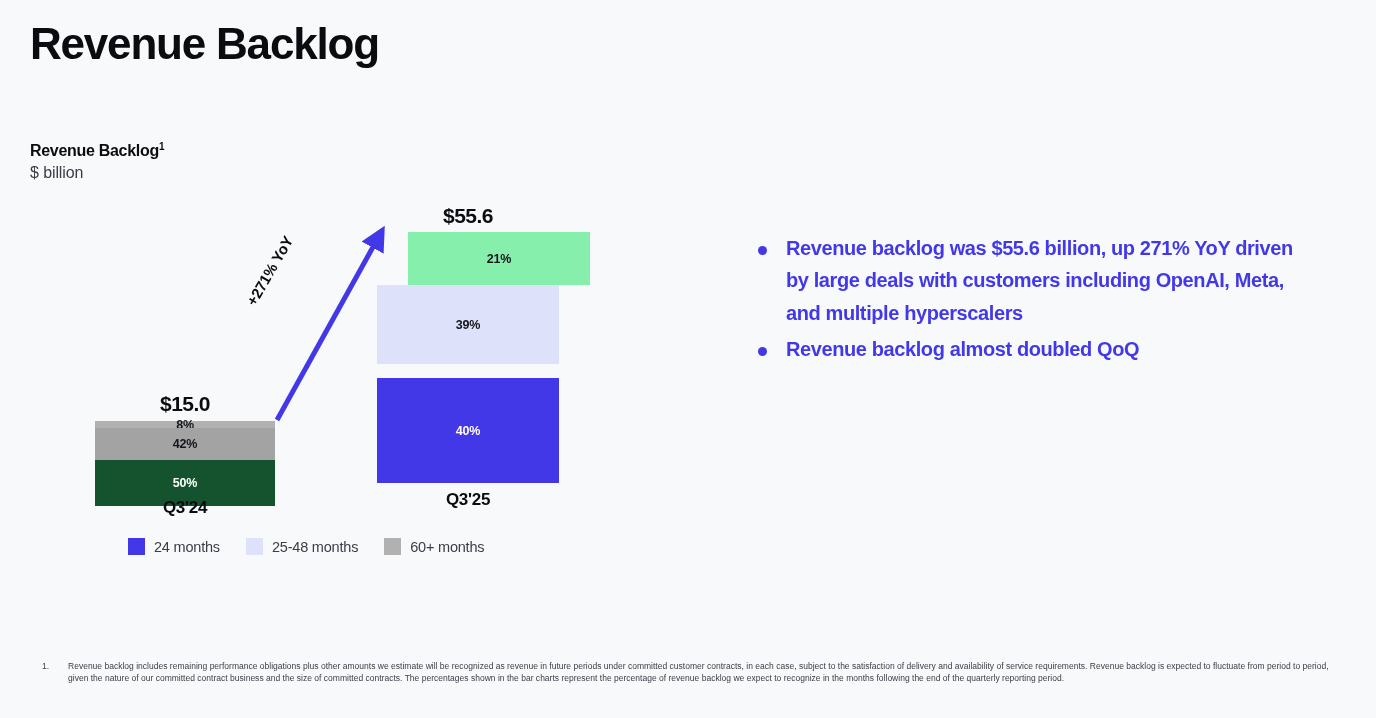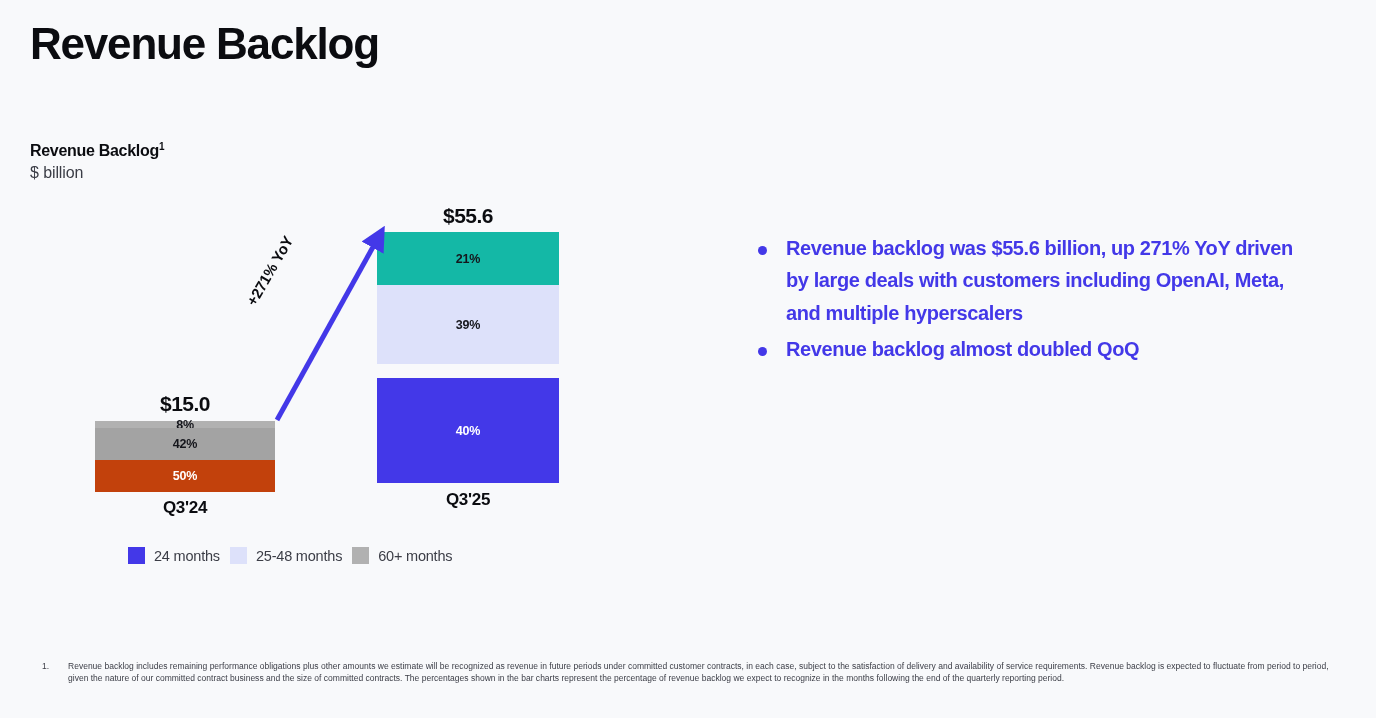--- a/index.html
+++ b/index.html
@@ -138,22 +138,21 @@
     white-space: nowrap;
   }
 
   
   .legend {
     position: absolute;
     left: 128px;
     top: 538px;
     display: flex;
     align-items: center;
-    gap: 10px;
-    margin-top: 9px;
+    gap: 26px;
   }
   .legend-item {
     display: flex;
     align-items: center;
     gap: 9px;
   }
   .legend-swatch {
     width: 17px;
     height: 17px;
     flex: 0 0 auto;
@@ -235,32 +234,32 @@
 
     <div class="bar-total" style="top:152px;">$15.0</div>
 
     <div class="bar-seg" style="top:181px; height:7px; background:#b1b1b1;"></div>
     <div class="thin-seg-label" style="top:178px;">8%</div>
 
     <div class="bar-seg" style="top:188px; height:32px; background:#a3a3a3;">
       <span class="seg-label dark">42%</span>
     </div>
 
-    <div class="bar-seg" style="top:220px; height:32px; background:#c2410c;">
+    <div class="bar-seg" style="top:220px; height:46px; background:#14532d;">
       <span class="seg-label light">50%</span>
     </div>
 
     <div class="bar-cat" style="top:258px;">Q3'24</div>
   </div>
 
   <div class="bar-group" style="left:377px; top:232px; width:182px; height:290px;">
 
     <div class="bar-total" style="top:-28px;">$55.6</div>
 
-    <div class="bar-seg" style="top:0px; height:53px; background:#14b8a6;">
+    <div class="bar-seg" style="top:0px; height:53px; background:#86efac;margin-left:31px;">
       <span class="seg-label dark">21%</span>
     </div>
 
     <div class="bar-seg" style="top:53px; height:79px; background:#dde1fa;">
       <span class="seg-label dark">39%</span>
     </div>
 
     <div class="bar-seg" style="top:146px; height:105px; background:#4338e8;justify-content:center;">
       <span class="seg-label light">40%</span>
     </div>

